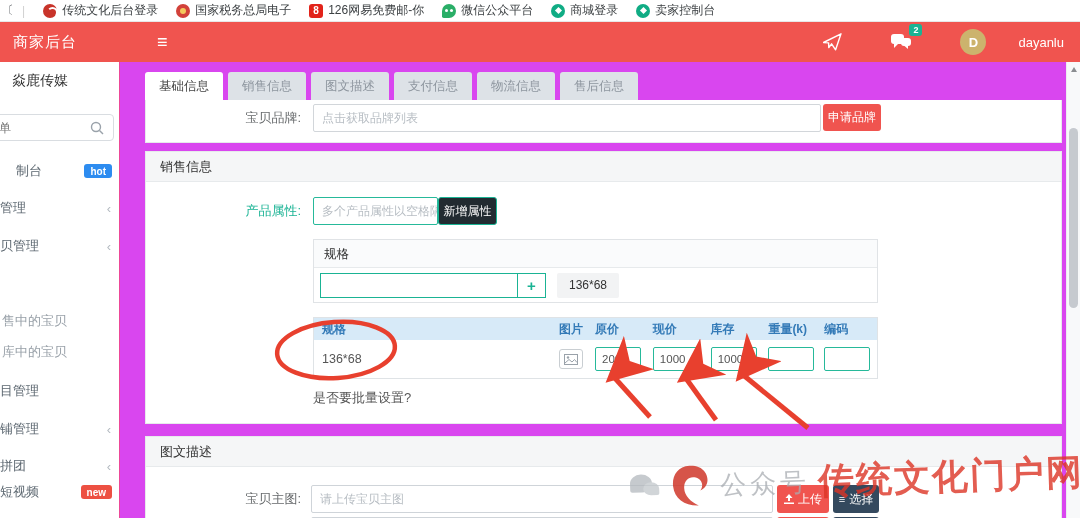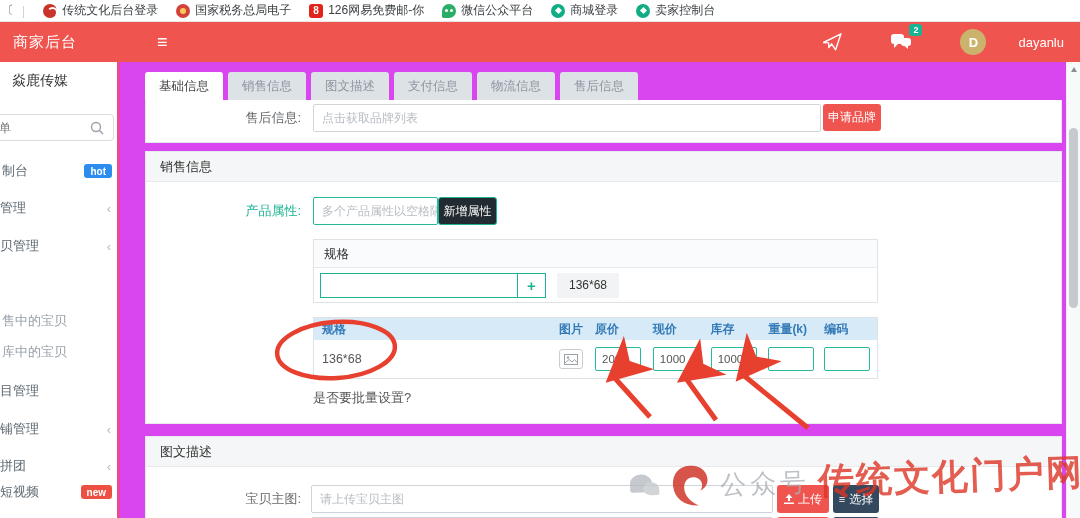--- a/index.html
+++ b/index.html
@@ -37,21 +37,21 @@
   .hd-spacer { flex:1; }
   .hd-icon { margin-right:24px; cursor:pointer; position:relative; display:flex; align-items:center; }
   .chat-badge { position:absolute; right:-10px; top:-9px; background:#1ab394; color:#fff; font-size:9px;
     padding:1px 4px; border-radius:3px; font-weight:bold; }
   .avatar { width:26px; height:26px; border-radius:50%; background:#ccb36d; color:#fff; font-size:13px;
     font-weight:bold; display:flex; align-items:center; justify-content:center; margin-right:8px; }
   .username { font-size:13px; margin-right:16px; }
 
   
   .sidebar { position:absolute; left:0; top:62px; width:120px; height:456px; background:#fff;
-    border-right:3px solid #ec4899; overflow:hidden; }
+    border-right:1px solid #ec4899; overflow:hidden; }
   .company { position:absolute; left:12px; top:10px; font-size:14px; color:#333; }
   .side-search { position:absolute; left:-14px; top:52px; width:128px; height:27px;
     border:1px solid #d9dde1; border-radius:4px; background:#fff; }
   .side-search input { border:none; outline:none; width:90px; height:100%; padding-left:12px;
     font-size:12px; color:#666; background:transparent; font-family:inherit; }
   .side-search svg { position:absolute; right:9px; top:6px; }
   .nav-item { position:absolute; left:0; width:120px; height:20px; display:flex; align-items:center;
     font-size:13px; color:#5c6770; cursor:pointer; }
   .nav-item .lbl { flex:0 1 auto; }
   .nav-item.sub { color:#98a0a8; }
@@ -203,21 +203,21 @@
   <div class="company">焱鹿传媒</div>
   <div class="side-search">
     <input placeholder="单" style="">
     <svg width="14" height="14" viewBox="0 0 14 14">
       <circle cx="6" cy="6" r="4.5" fill="none" stroke="#9aa2aa" stroke-width="1.4"></circle>
       <line x1="9.5" y1="9.5" x2="13" y2="13" stroke="#9aa2aa" stroke-width="1.4"></line>
     </svg>
   </div>
 
   <div class="nav-item" style="top:99px">
-    <span class="lbl" style="padding-left:2px">制台</span>
+    <span class="lbl" style="padding-left:16px">制台</span>
     <span class="badge badge-hot">hot</span>
   </div>
   <div class="nav-item" style="top:136px">
     <span class="lbl">管理</span>
     <span class="nav-chevron">‹</span>
   </div>
   <div class="nav-item" style="top:174px">
     <span class="lbl">贝管理</span>
     <span class="nav-chevron">‹</span>
   </div>
@@ -249,21 +249,21 @@
   <div class="tabs-row">
     <div class="tab active">基础信息</div>
     <div class="tab">销售信息</div>
     <div class="tab">图文描述</div>
     <div class="tab">支付信息</div>
     <div class="tab">物流信息</div>
     <div class="tab">售后信息</div>
   </div>
 
   <div class="panel panel-basic">
-    <div class="form-label" style="top:4px">售后信息:</div>
+    <div class="form-label" style="top:4px">宝贝品牌:</div>
     <input class="txt-input" style="left: 167px; top: 4px; width: 508px;" placeholder="点击获取品牌列表">
     <button class="btn btn-red" style="position:absolute; left:677px; top:4px; width:58px; height:27px;">申请品牌</button>
   </div>
 
   <div class="panel panel-sales">
     <div class="panel-title">销售信息</div>
 
     <div class="form-label teal" style="top:45px">产品属性:</div>
     <input class="txt-input teal-border" style="left: 167px; top: 45px; width: 125px;" placeholder="多个产品属性以空格隔开">
     <button class="btn btn-dark" style="position:absolute; left:292px; top:45px; width:59px; height:28px;">新增属性</button>

